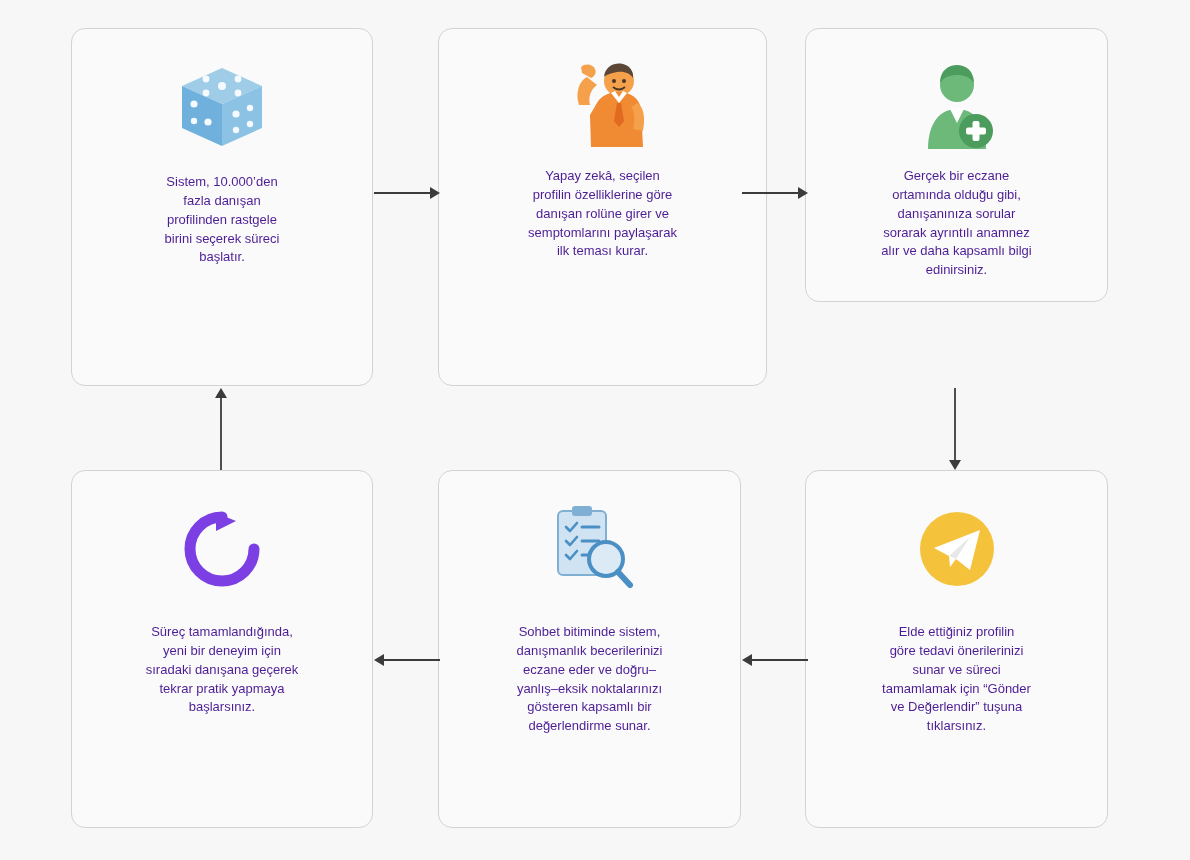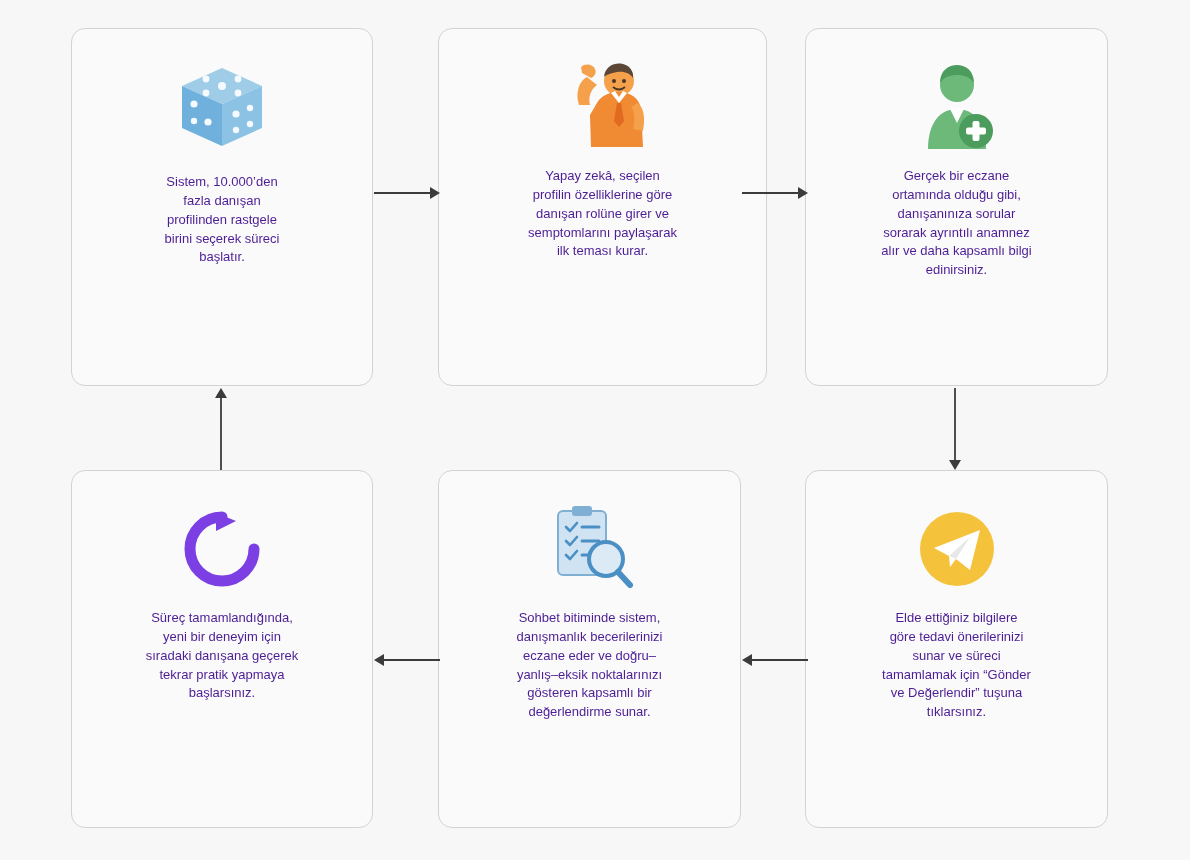--- a/index.html
+++ b/index.html
@@ -41,28 +41,28 @@
     line-height: 1.45;
     color: #4c1d95;
     text-align: center;
     white-space: pre-line;
     font-family: "Liberation Sans", sans-serif;
   }
 
   
   #card-1 { left: 71px;  top: 28px;  width: 302px; height: 358px; }
   #card-2 { left: 438px; top: 28px;  width: 329px; height: 358px; }
-  #card-3 { left: 805px; top: 28px;  width: 303px; height: 358px; align-items: center; }
+  #card-3 { left: 805px; top: 28px;  width: 303px; height: 274px; align-items: center; }
   
   #card-4 { left: 71px;  top: 470px; width: 302px; height: 358px; }
   #card-5 { left: 438px; top: 470px; width: 303px; height: 358px; }
   #card-6 { left: 805px; top: 470px; width: 303px; height: 358px; }
 
   #card-1 .card-text { margin-top: 6px; }
-  #card-4 .card-text, #card-5 .card-text, #card-6 .card-text { margin-top: 0; }
+  #card-4 .card-text, #card-5 .card-text, #card-6 .card-text { margin-top: 14px; }
 
   .connector {
     position: absolute;
   }
   .connector svg { display: block; overflow: visible; }
 
   
   #arrow-1-2 { left: 374px; top: 178px; width: 66px; height: 30px; }
   #arrow-2-3 { left: 742px; top: 178px; width: 66px; height: 30px; }
   #arrow-3-6 { left: 940px; top: 388px; width: 30px; height: 82px; }
@@ -198,21 +198,21 @@
   </div>
 
   <div class="card" id="card-6">
     <div class="icon-wrap">
       <svg width="78" height="78" viewBox="0 0 78 78" aria-hidden="true">
         <circle cx="39" cy="39" r="37" fill="#f5c33b"></circle>
         <path d="M16 38 L62 20 L52 60 L38 49 L32 57 L31 46 Z" fill="#ffffff"></path>
         <path d="M31 46 L52 27 L38 49 Z" fill="#e8e8e8"></path>
       </svg>
     </div>
-    <div class="card-text">Elde ettiğiniz bilgilere
+    <div class="card-text">Elde ettiğiniz profilin
 göre tedavi önerilerinizi
 sunar ve süreci
 tamamlamak için “Gönder
 ve Değerlendir” tuşuna
 tıklarsınız.</div>
   </div>
 
   <div class="connector" id="arrow-1-2">
     <svg width="66" height="30" viewBox="0 0 66 30">
       <line class="arrow-line" x1="0" y1="15" x2="56" y2="15"></line>

